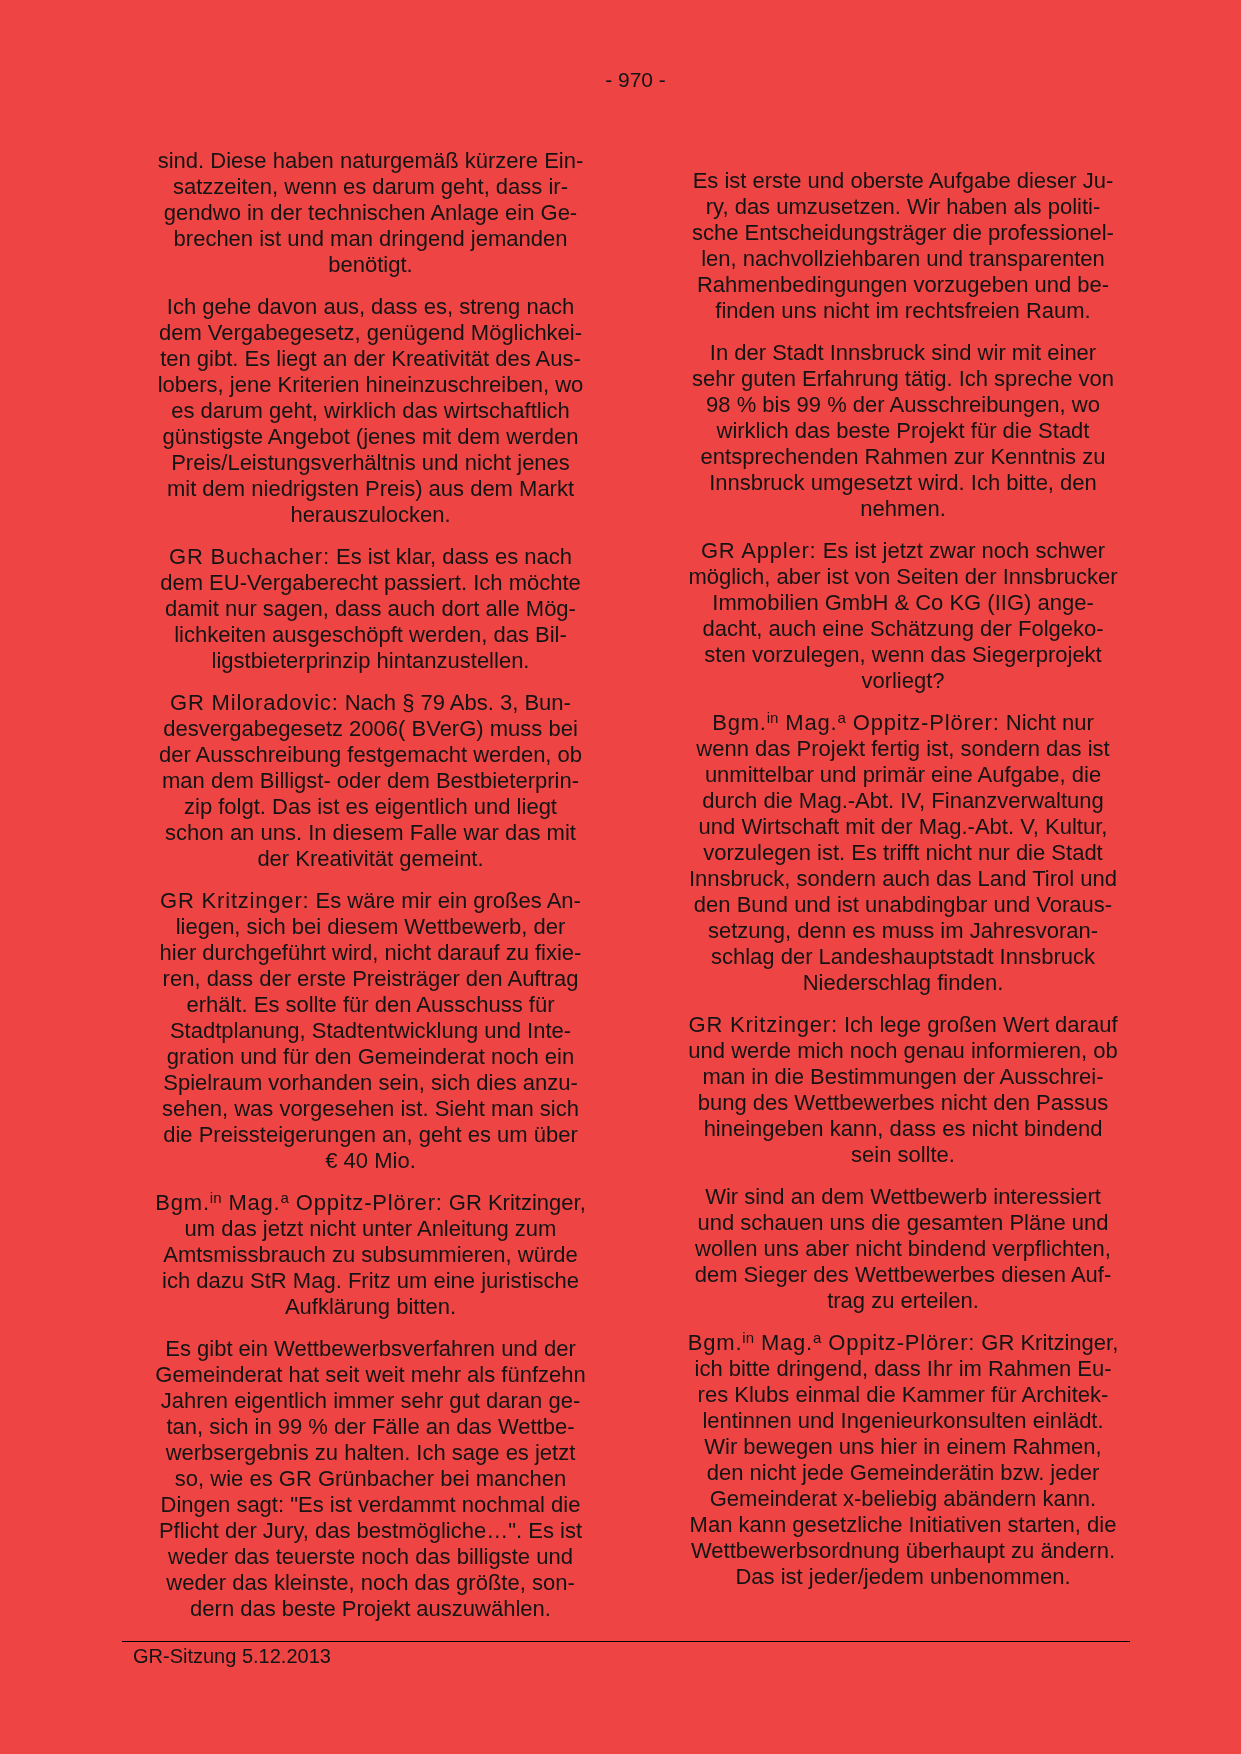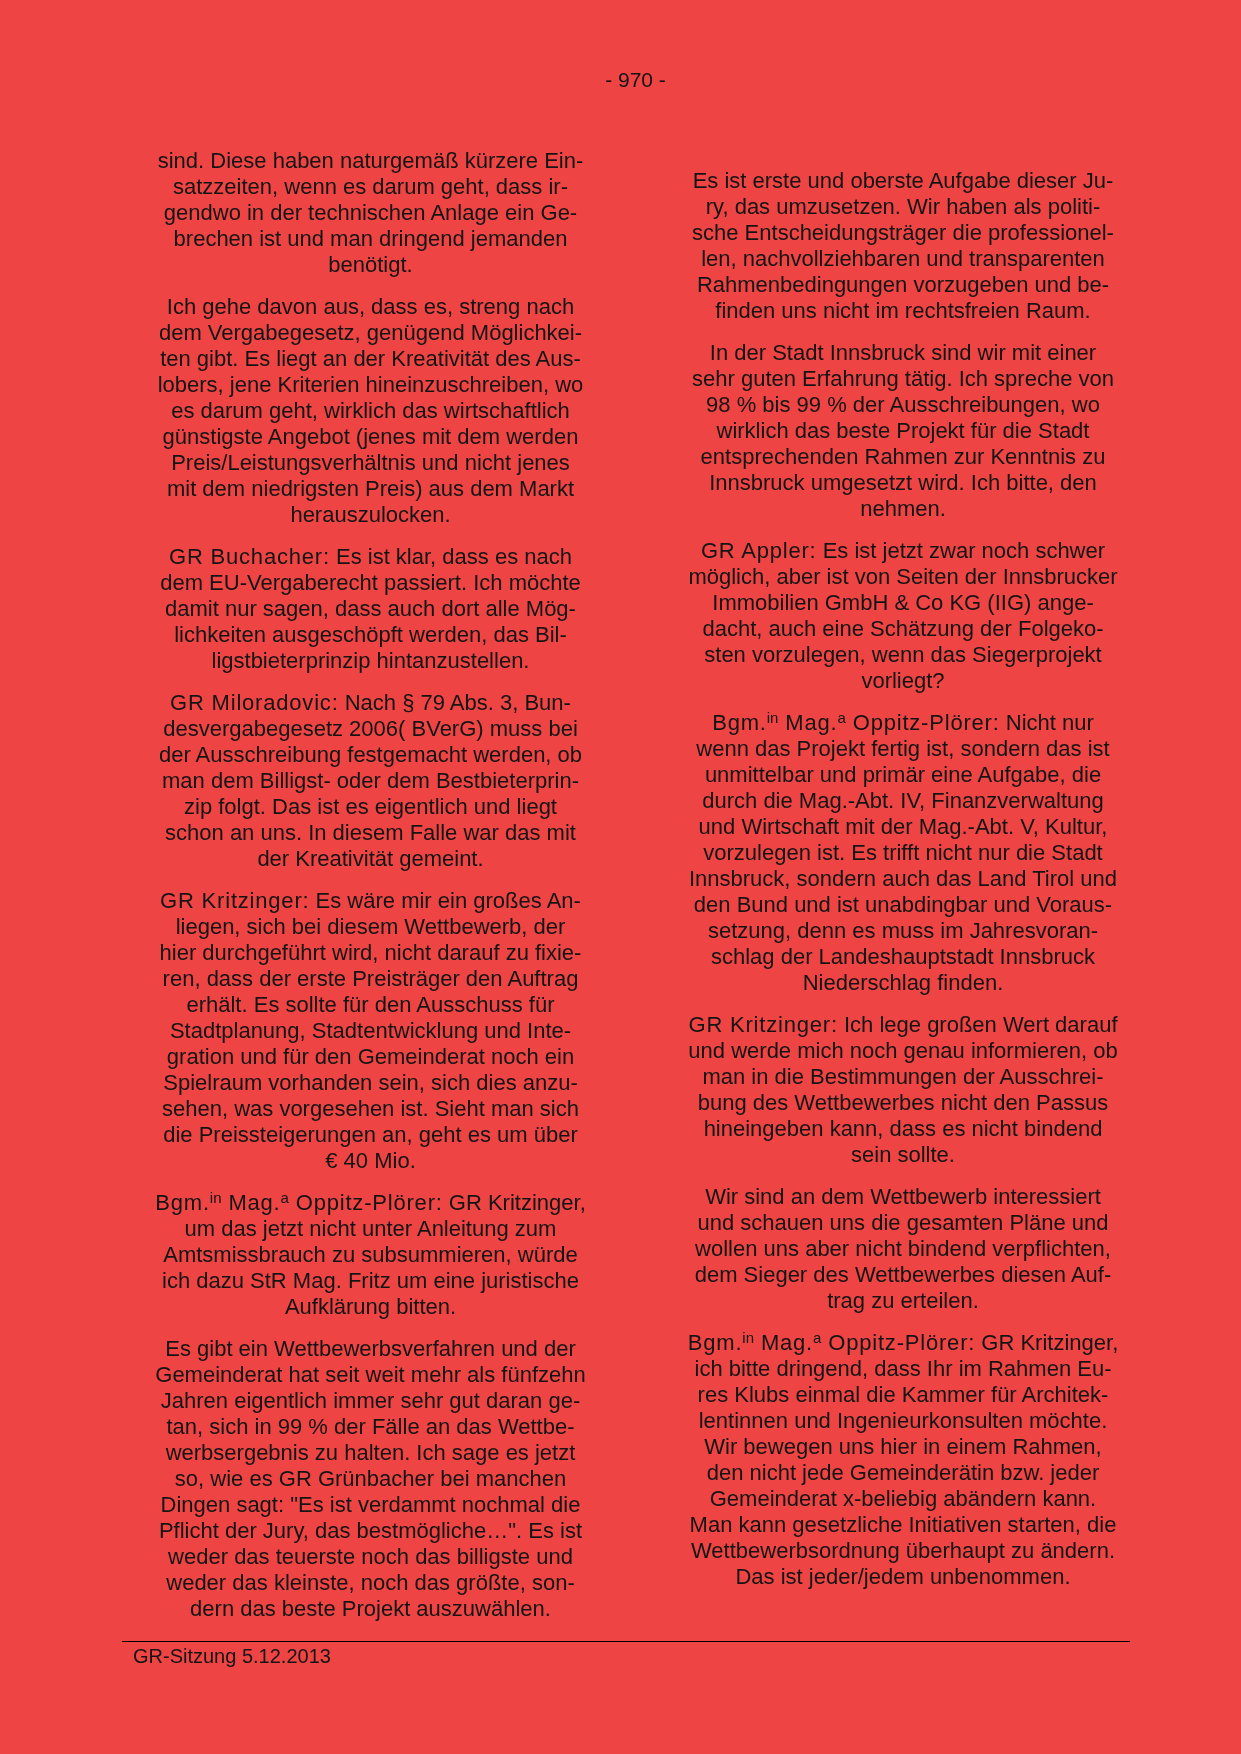--- a/index.html
+++ b/index.html
@@ -187,21 +187,21 @@
           <span class="line"><span class="plain">Wir sind an dem Wettbewerb interessiert</span></span>
           <span class="line"><span class="plain">und schauen uns die gesamten Pläne und</span></span>
           <span class="line"><span class="plain">wollen uns aber nicht bindend verpflichten,</span></span>
           <span class="line"><span class="plain">dem Sieger des Wettbewerbes diesen Auf-</span></span>
           <span class="line"><span class="plain">trag zu erteilen.</span></span>
         </p>
         <p class="para">
           <span class="line"><span class="speaker">Bgm.</span><sup class="sup">in</sup><span class="speaker"> Mag.</span><sup class="sup">a</sup><span class="speaker"> Oppitz-Plörer:</span><span class="plain"> GR Kritzinger,</span></span>
           <span class="line"><span class="plain">ich bitte dringend, dass Ihr im Rahmen Eu-</span></span>
           <span class="line"><span class="plain">res Klubs einmal die Kammer für Architek-</span></span>
-          <span class="line"><span class="plain">lentinnen und Ingenieurkonsulten möchte.</span></span>
+          <span class="line"><span class="plain">lentinnen und Ingenieurkonsulten einlädt.</span></span>
           <span class="line"><span class="plain">Wir bewegen uns hier in einem Rahmen,</span></span>
           <span class="line"><span class="plain">den nicht jede Gemeinderätin bzw. jeder</span></span>
           <span class="line"><span class="plain">Gemeinderat x-beliebig abändern kann.</span></span>
           <span class="line"><span class="plain">Man kann gesetzliche Initiativen starten, die</span></span>
           <span class="line"><span class="plain">Wettbewerbsordnung überhaupt zu ändern.</span></span>
           <span class="line"><span class="plain">Das ist jeder/jedem unbenommen.</span></span>
         </p>
       </div>
   </div>
 

